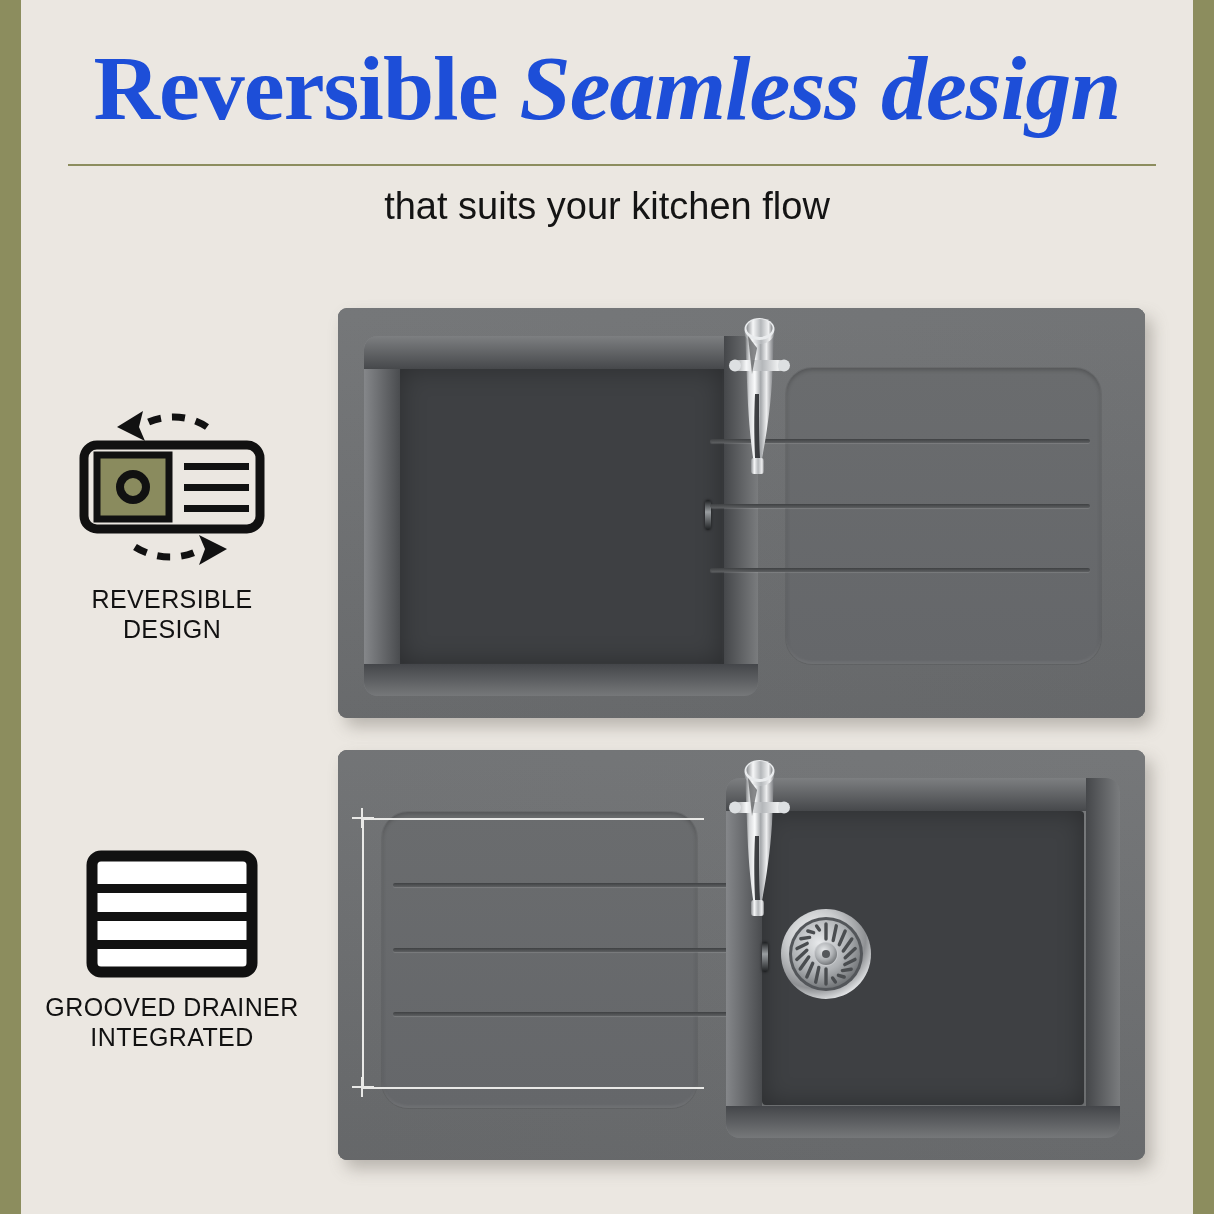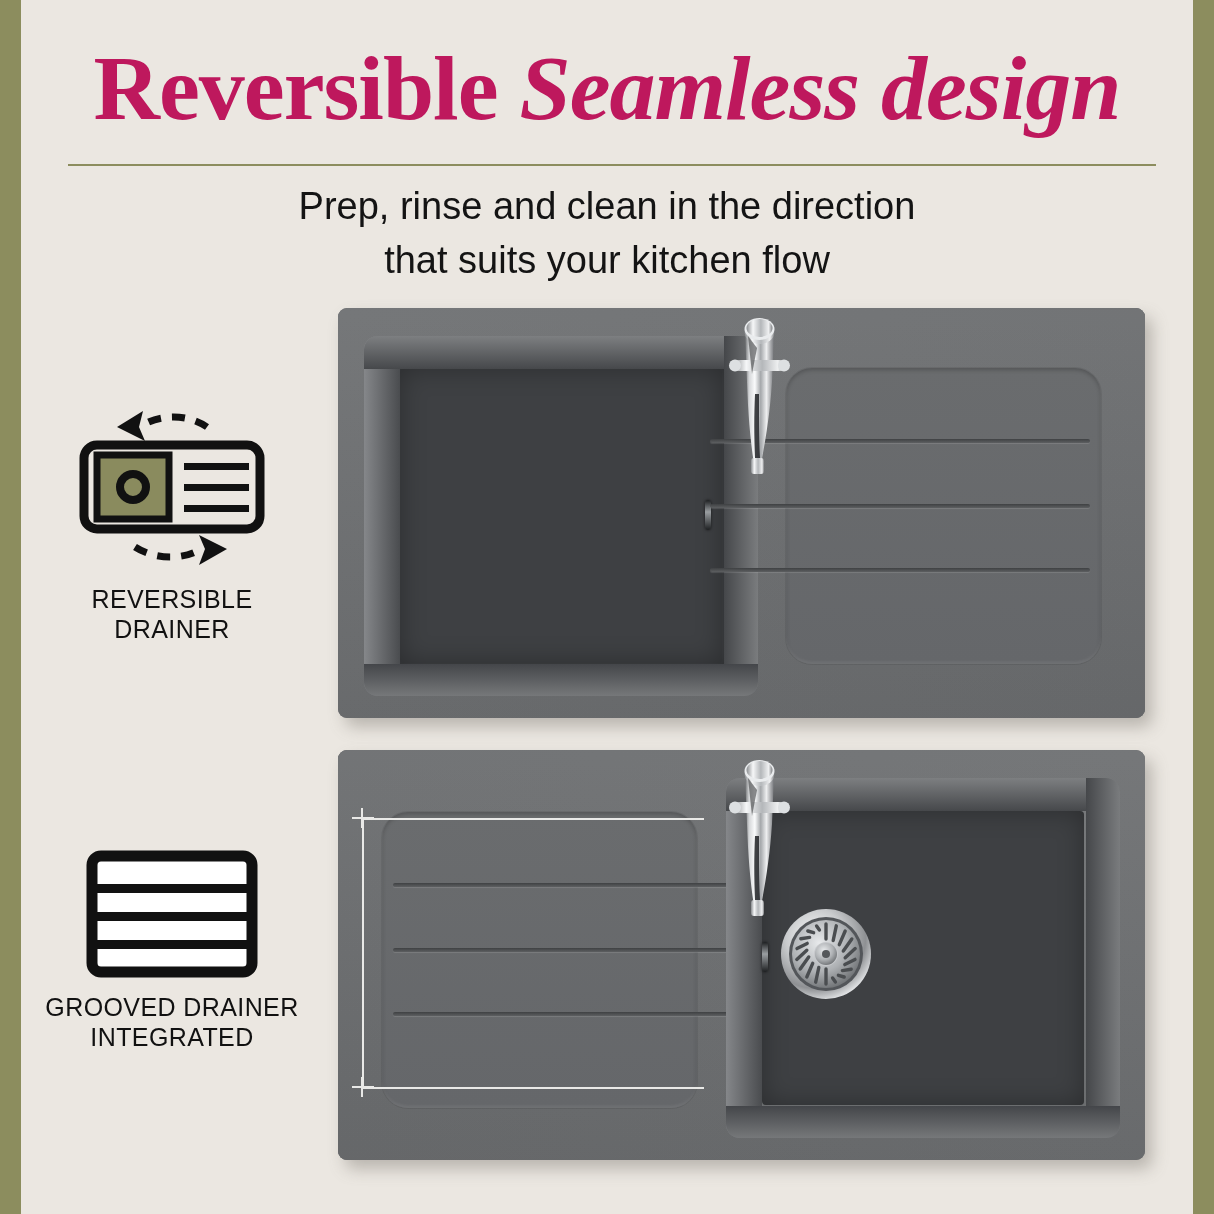--- a/index.html
+++ b/index.html
@@ -12,21 +12,21 @@
   #stage{position:absolute;inset:0;background:#EBE7E1;}
 
   .edge-band{position:absolute;top:0;bottom:0;width:21px;background:#8C8D5E;}
   .edge-left{left:0;}
   .edge-right{right:0;}
 
   .heading{
     position:absolute;left:0;right:0;top:42px;
     text-align:center;
     font-family:"Liberation Serif",serif;
-    font-size:92px;line-height:1.0;color:#be185d;
+    font-size:92px;line-height:1.0;color:#1d4ed8;
     white-space:nowrap;
   }
   .heading .reg{font-weight:700;letter-spacing:-1px;}
   .heading .ital{font-weight:700;font-style:italic;letter-spacing:-1px;}
 
   .rule{
     position:absolute;left:68px;width:1088px;top:164px;height:2px;
     background:#8C8D5E;
   }
 
@@ -116,21 +116,20 @@
 <div id="stage">
 
   <div class="edge-band edge-left"></div>
   <div class="edge-band edge-right"></div>
 
   <div class="heading"><span class="reg">Reversible </span><span class="ital">Seamless design</span></div>
 
   <div class="rule"></div>
 
   <div class="subtitle">
-    <span>Prep, rinse and clean in the direction</span>
     <span>that suits your kitchen flow</span>
   </div>
 
   <div class="feature feat-a">
     <div class="icon-wrap">
       <svg width="210" height="165" viewBox="0 0 210 165">
 
         <path d="M140 22 C120 8 92 10 76 20" stroke="#111" stroke-width="7" fill="none" stroke-dasharray="13 11" stroke-linecap="butt"></path>
         <path d="M76 6 L50 22 L78 36 L72 22 Z" fill="#111"></path>
 
@@ -142,21 +141,21 @@
         <rect x="117" y="58" width="65" height="7" fill="#111"></rect>
         <rect x="117" y="79" width="65" height="7" fill="#111"></rect>
         <rect x="117" y="100" width="65" height="7" fill="#111"></rect>
 
         <path d="M68 142 C90 156 118 154 134 144" stroke="#111" stroke-width="7" fill="none" stroke-dasharray="13 11" stroke-linecap="butt"></path>
         <path d="M132 130 L160 144 L132 160 L138 144 Z" fill="#111"></path>
       </svg>
     </div>
     <div class="cap">
       <span>REVERSIBLE</span>
-      <span>DRAINER</span>
+      <span>DESIGN</span>
     </div>
   </div>
 
   <div class="feature feat-b">
     <div class="icon-wrap" style="height:128px;">
       <svg width="172" height="128" viewBox="0 0 172 128">
         <rect x="6" y="6" width="160" height="116" rx="9" ry="9" fill="#FFFFFF" stroke="#111" stroke-width="11"></rect>
         <rect x="11" y="34" width="150" height="9" fill="#111"></rect>
         <rect x="11" y="62" width="150" height="9" fill="#111"></rect>
         <rect x="11" y="90" width="150" height="9" fill="#111"></rect>

